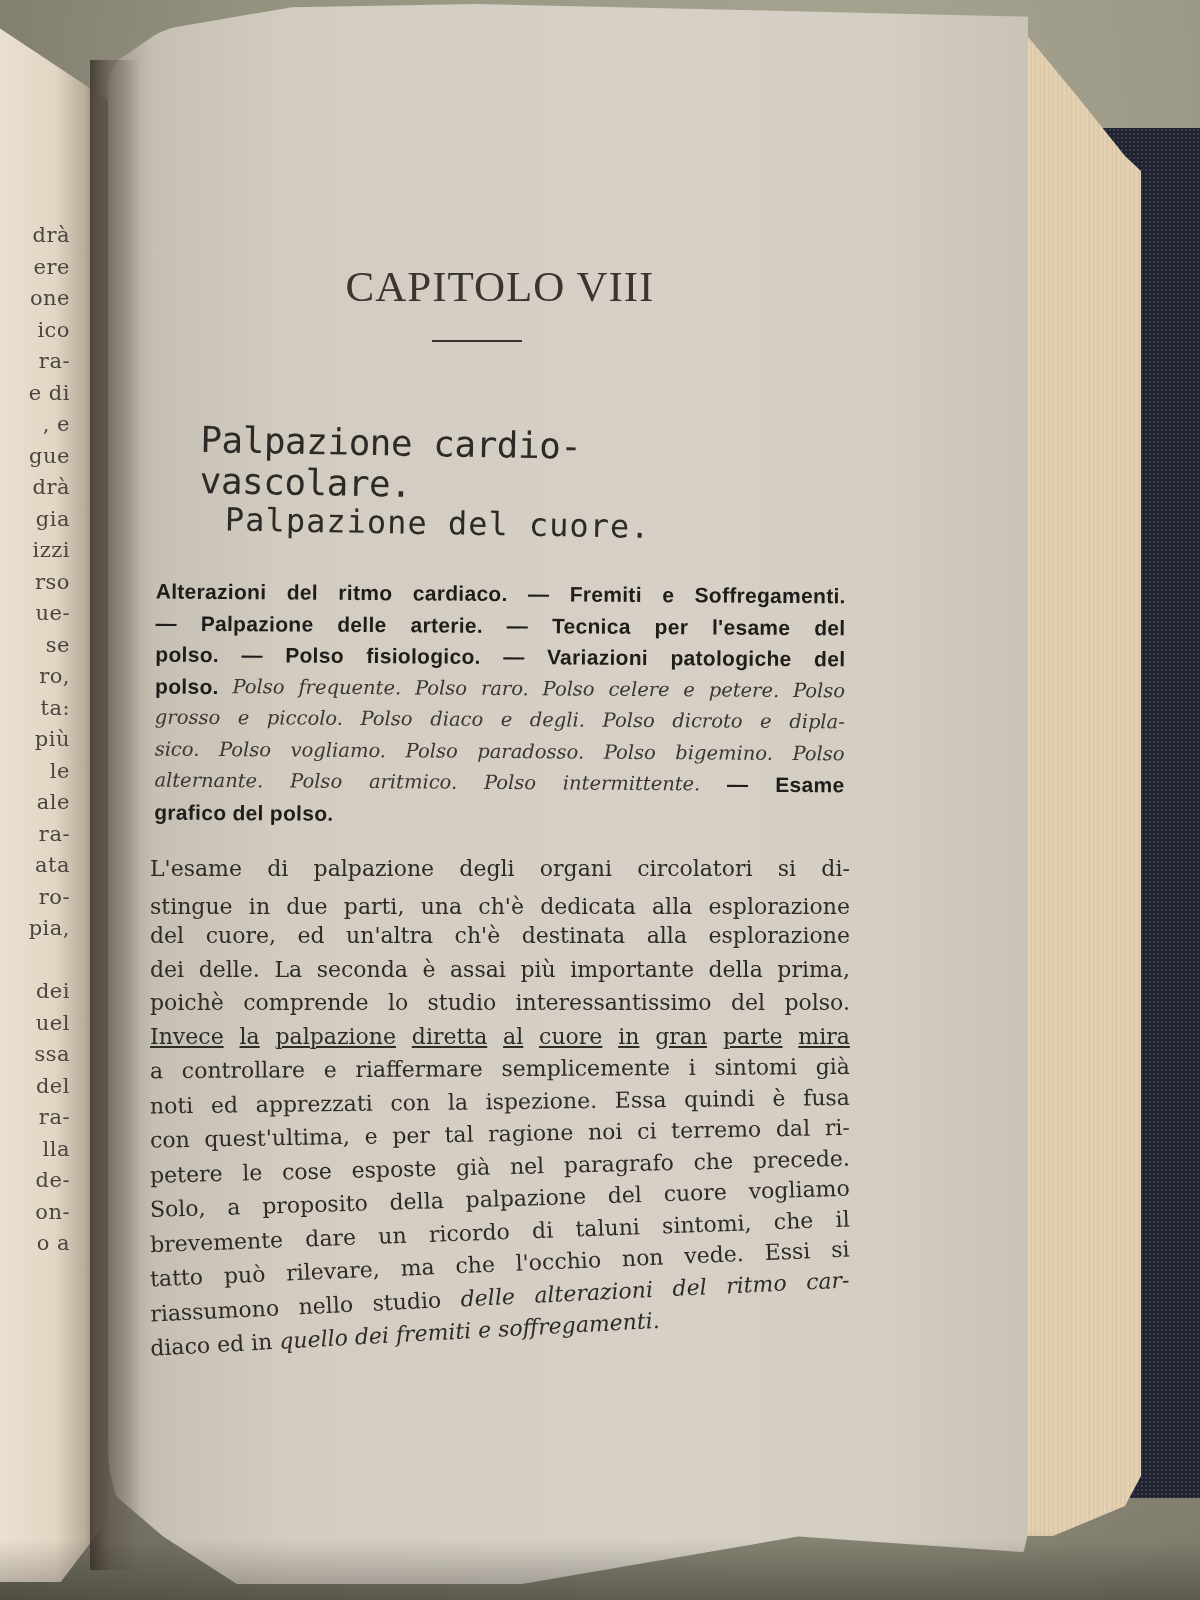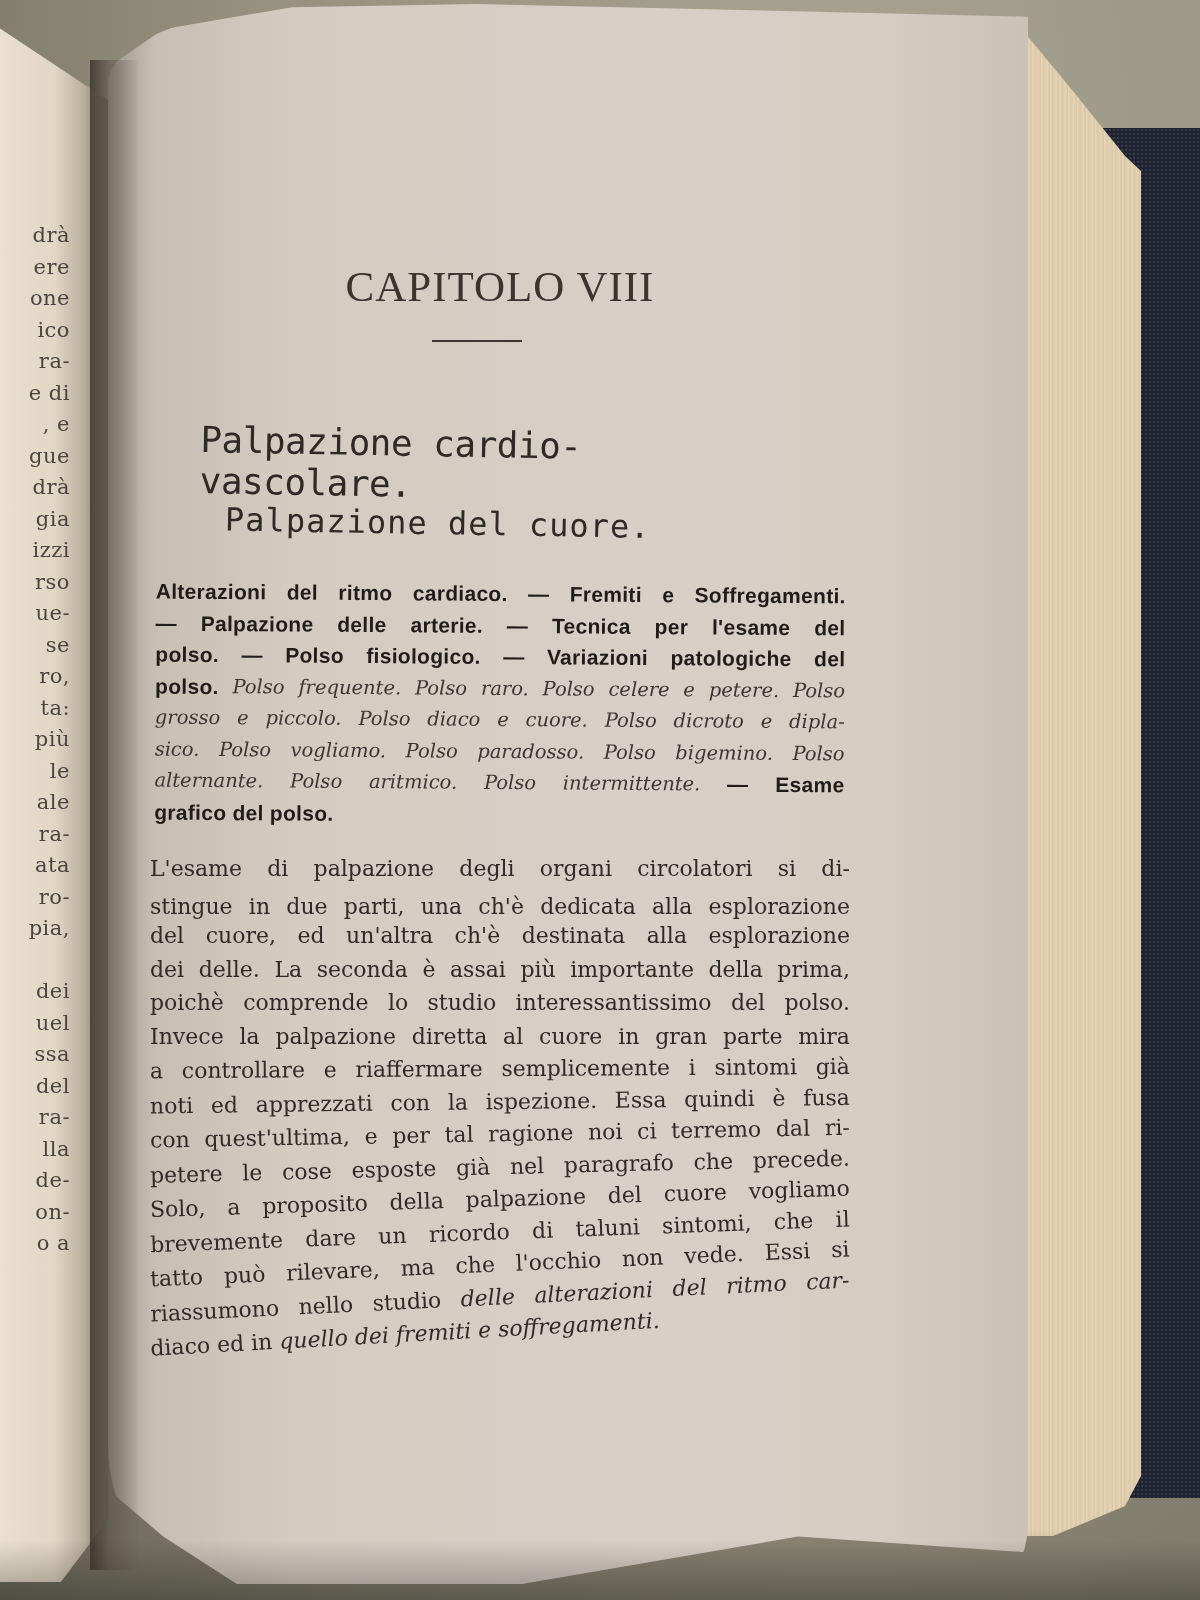--- a/index.html
+++ b/index.html
@@ -200,21 +200,21 @@
         <span class="i">petere.</span>
         <span class="i">Polso</span>
       </div>
       <div class="line">
         <span class="i">grosso</span>
         <span class="i">e</span>
         <span class="i">piccolo.</span>
         <span class="i">Polso</span>
         <span class="i">diaco</span>
         <span class="i">e</span>
-        <span class="i">cuore.</span>
+        <span class="i">degli.</span>
         <span class="i">Polso</span>
         <span class="i">dicroto</span>
         <span class="i">e</span>
         <span class="i">dipla-</span>
       </div>
       <div class="line">
         <span class="i">sico.</span>
         <span class="i">Polso</span>
         <span class="i">vogliamo.</span>
         <span class="i">Polso</span>
@@ -284,21 +284,21 @@
       </div>
       <div class="line" style="transform: rotate(0deg) translateY(0px);">
         <span>poichè</span>
         <span>comprende</span>
         <span>lo</span>
         <span>studio</span>
         <span>interessantissimo</span>
         <span>del</span>
         <span>polso.</span>
       </div>
-      <div class="line" style="transform: rotate(0deg) translateY(0px);">
+      <div class="line" style="transform: rotate(0deg) translateY(0px); text-decoration: underline;">
         <span>Invece</span>
         <span>la</span>
         <span>palpazione</span>
         <span>diretta</span>
         <span>al</span>
         <span>cuore</span>
         <span>in</span>
         <span>gran</span>
         <span>parte</span>
         <span>mira</span>

